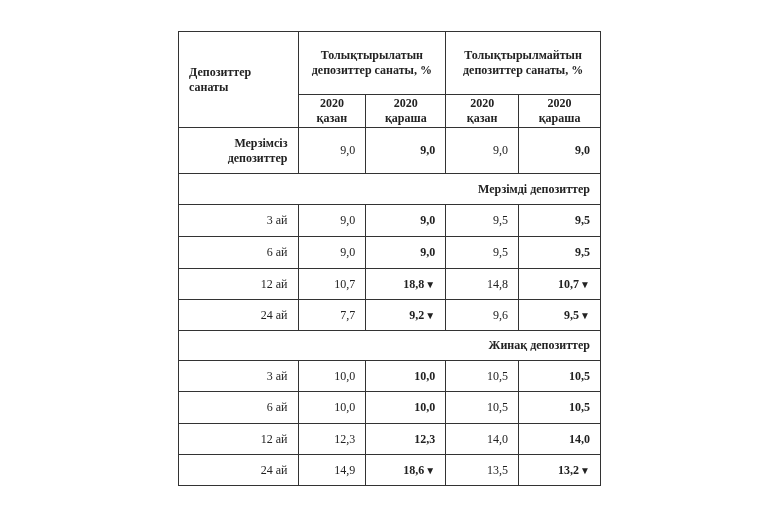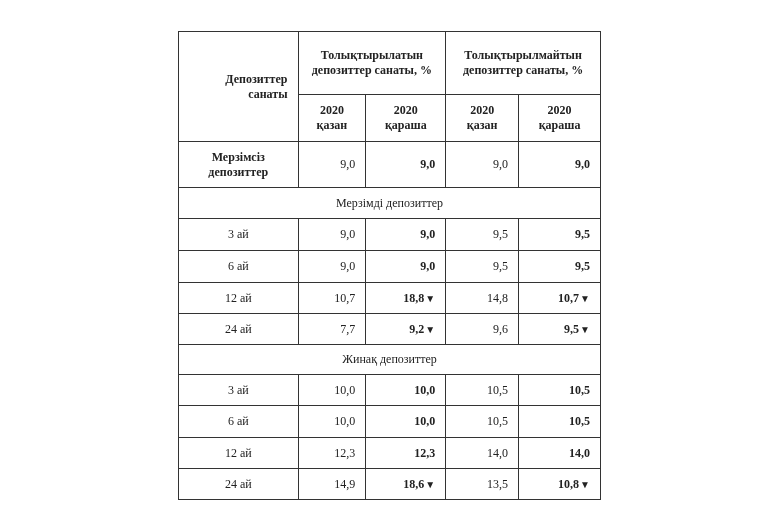--- a/index.html
+++ b/index.html
@@ -2,25 +2,25 @@
 <html><head>
 <meta charset="utf-8">
 <style>
   html, body { margin: 0; padding: 0; background: #ffffff; }
   body { width: 765px; height: 513px; position: relative; overflow: hidden;
          font-family: "Liberation Serif", "DejaVu Serif", serif; color: #222; }
   table.dep { position: absolute; left: 178px; top: 31px; border-collapse: collapse;
               width: 423px; font-size: 12px; }
   table.dep td, table.dep th { border: 1.5px solid #333; padding: 0 10px; vertical-align: middle; }
   th { font-weight: bold; text-align: center; line-height: 15px; }
-  th.cat { text-align: right; }
-  td.label { text-align: center; }
+  th.cat { text-align: left; }
+  td.label { text-align: right; }
   td.num { text-align: right; }
   td.bold { font-weight: bold; }
-  td.section { font-weight: normal; text-align: center; }
+  td.section { font-weight: bold; text-align: right; }
   .arrow { font-size: 10px; margin-left: 1px; }
   col.c1 { width: 120px; } col.c2 { width: 68px; } col.c3 { width: 80px; }
   col.c4 { width: 73px; } col.c5 { width: 82px; }
 </style>
 </head>
 <body>
 
 <table class="dep">
   <colgroup>
       <col class="c1">
@@ -28,21 +28,21 @@
       <col class="c3">
       <col class="c4">
       <col class="c5">
     </colgroup>
   <thead>
     <tr style="height:63px">
       <th class="cat" rowspan="2">Депозиттер санаты</th>
       <th colspan="2">Толықтырылатын депозиттер санаты, %</th>
       <th colspan="2">Толықтырылмайтын депозиттер санаты, %</th>
     </tr>
-    <tr style="height:47px">
+    <tr style="height:33px">
       <th>2020 қазан</th>
       <th>2020 қараша</th>
       <th>2020 қазан</th>
       <th>2020 қараша</th>
     </tr>
   </thead>
   <tbody id="tbody">
       <tr style="height: 46px;">
         <td class="label bold">Мерзімсіз депозиттер</td>
         <td class="num"><span>9,0</span></td>
@@ -103,16 +103,16 @@
         <td class="num"><span>12,3</span></td>
         <td class="num bold"><span>12,3</span></td>
         <td class="num"><span>14,0</span></td>
         <td class="num bold"><span>14,0</span></td>
       </tr>
       <tr style="height: 31px;">
         <td class="label">24 ай</td>
         <td class="num"><span>14,9</span></td>
         <td class="num bold"><span>18,6</span><span class="arrow">▼</span></td>
         <td class="num"><span>13,5</span></td>
-        <td class="num bold"><span>10,8</span><span class="arrow">▼</span></td>
+        <td class="num bold"><span>13,2</span><span class="arrow">▼</span></td>
       </tr>
     </tbody>
 </table>
 
 </body></html>

